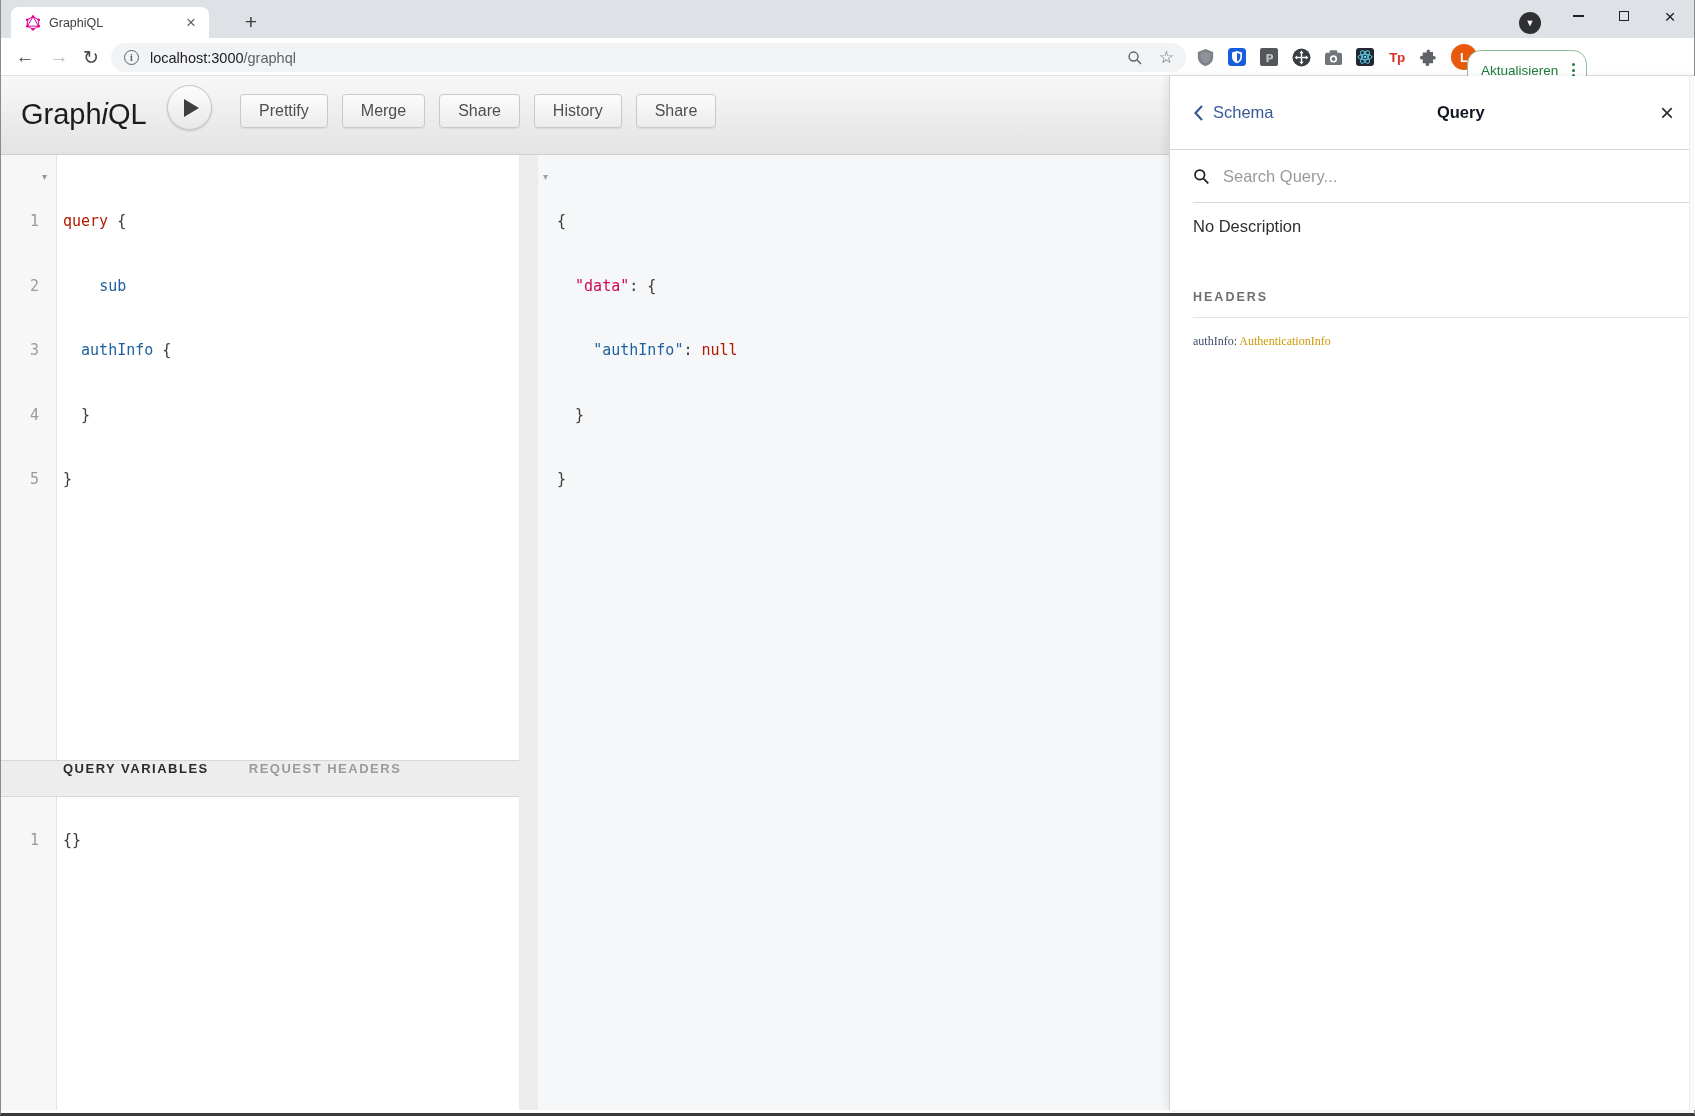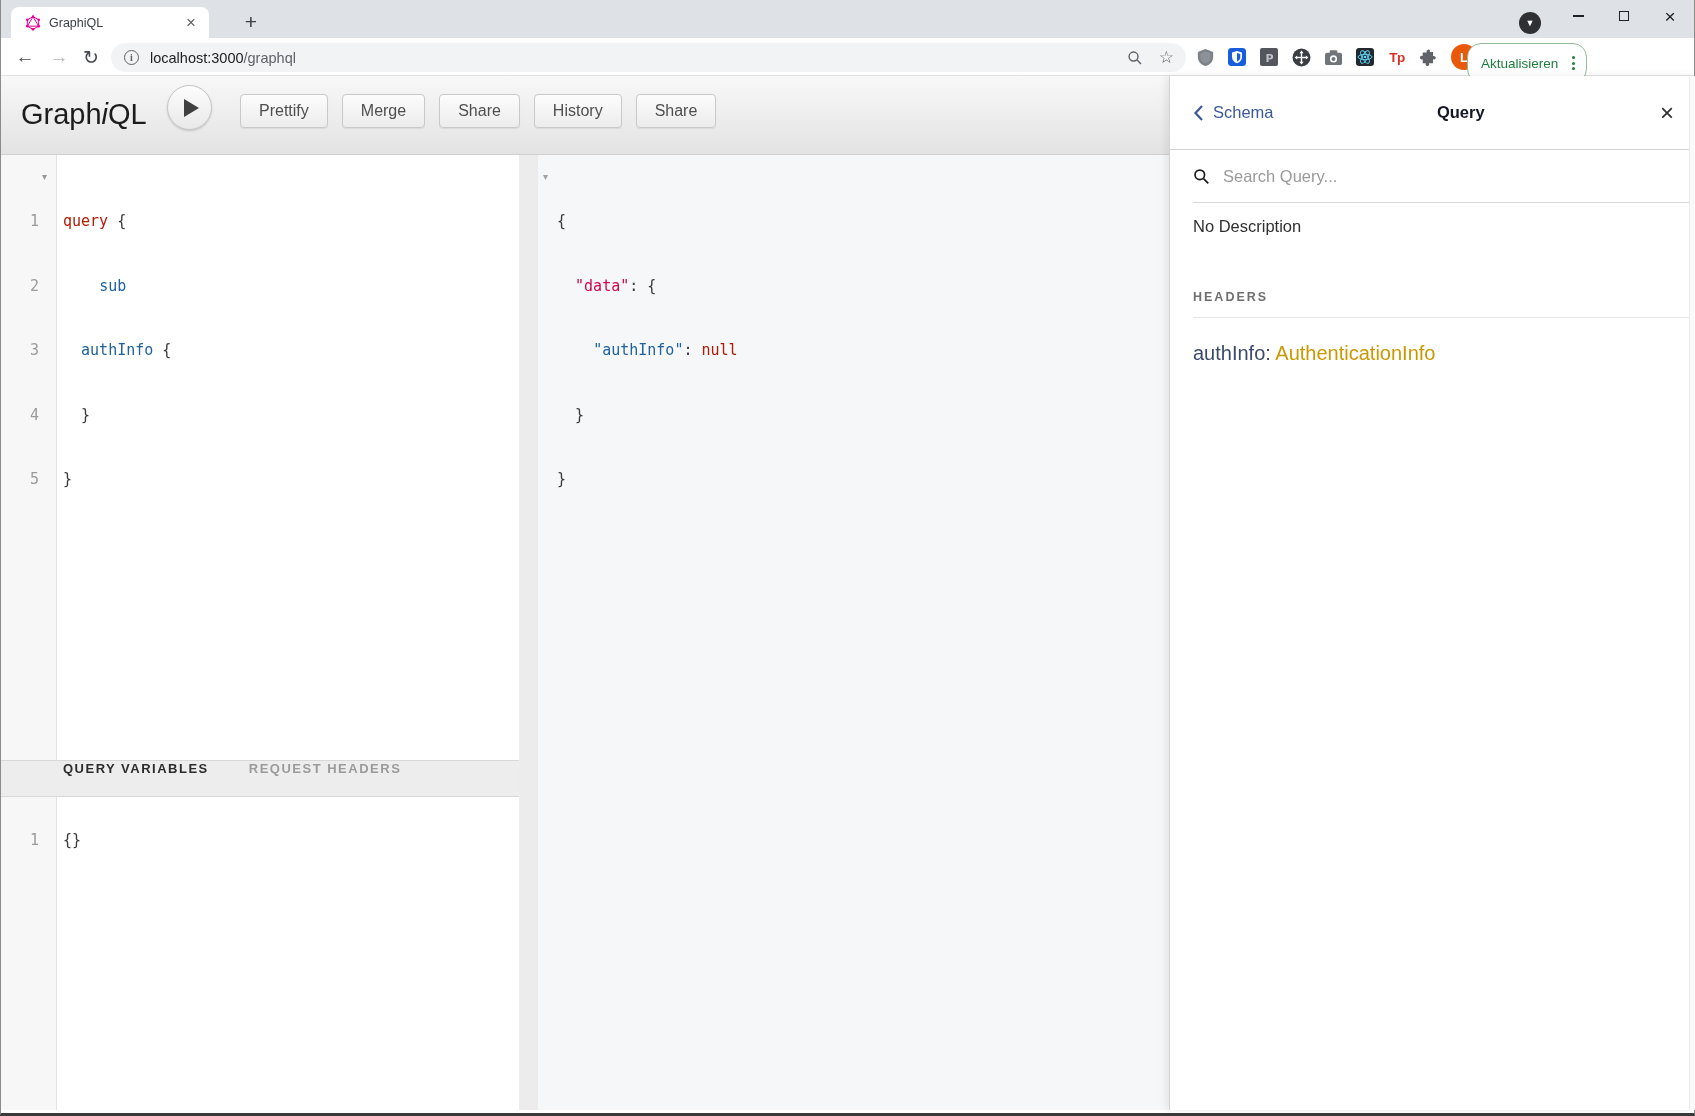--- a/index.html
+++ b/index.html
@@ -29,21 +29,21 @@
   .info-ico { width:15px; height:15px; border:1.4px solid #5F6368; border-radius:50%; color:#5F6368; font-size:10px; font-weight:bold; display:flex; align-items:center; justify-content:center; font-family:"Liberation Serif",serif; }
   .url { margin-left:11px; font-size:14.5px; flex:1; white-space:nowrap; }
   .url .host { color:#202124; }
   .url .path { color:#5f6368; }
   .omni-right { display:flex; align-items:center; gap:16px; }
   .star { font-size:17px; color:#5f6368; line-height:1; }
   .ext-row { position:absolute; left:1194px; top:0; height:38px; display:flex; align-items:center; gap:12px; }
   .ext { width:20px; height:20px; display:flex; align-items:center; justify-content:center; }
   .tp-label { font-weight:800; font-size:13.5px; color:#D93025; letter-spacing:-0.5px; }
   .avatar { width:26px; height:26px; border-radius:50%; background:#E8590C; color:#fff; font-size:13px; font-weight:bold; display:flex; align-items:center; justify-content:center; }
-  .update-pill { position:absolute; left:1466px; top:5px; height:40px; border:1.5px solid #8FBD9C; border-radius:14px; background:#fff; display:flex; align-items:center; padding:0 9px 0 13px; gap:12px; }
+  .update-pill { position:absolute; left:1466px; top:12px; height:40px; border:1.5px solid #8FBD9C; border-radius:14px; background:#fff; display:flex; align-items:center; padding:0 9px 0 13px; gap:12px; }
   .update-pill .label { color:#1B7E3A; font-size:13.5px; }
   .kebab { display:flex; flex-direction:column; gap:2.5px; padding:2px; }
   .kebab i { width:3px; height:3px; border-radius:50%; background:#1B7E3A; }
 
   
   .gql-topbar { position:absolute; left:0; top:76px; width:1168px; height:79px; background:linear-gradient(#f8f8f8,#e3e3e3); border-bottom:1px solid #d0d0d0; }
   .gql-logo { position:absolute; left:20px; top:22px; font-size:29px; color:#1c1c1c; }
   .gql-logo .it { font-style:italic; }
   .execute { position:absolute; left:166px; top:9px; width:45px; height:45px; border-radius:50%; background:linear-gradient(#fdfdfd,#e8e8e8); border:1px solid #c4c4c4; box-shadow:0 1px 2px rgba(0,0,0,0.18); display:flex; align-items:center; justify-content:center; }
   .execute .tri { width:0; height:0; border-left:15px solid #3f3f3f; border-top:9.5px solid transparent; border-bottom:9.5px solid transparent; margin-left:4px; }
@@ -82,21 +82,21 @@
   .docs-back { display:flex; align-items:center; gap:9px; color:#3B5998; font-size:16.5px; }
   .docs-title { flex:1; text-align:center; font-size:16.5px; font-weight:bold; color:#141823; }
   .docs-close { width:26px; text-align:right; font-size:24px; font-weight:300; color:#2f2f2f; line-height:1; }
   .search-row { height:53px; margin-left:23px; padding-right:23px; border-bottom:1px solid #d9d9d9; display:flex; align-items:center; gap:11px; }
   .search-row input { border:none; outline:none; background:transparent; flex:1; font-size:16.5px; font-family:"Liberation Sans",sans-serif; color:#333; }
   .search-row input::placeholder { color:#9a9a9a; }
   .docs-body { padding:14px 23px 0 23px; }
   .no-desc { font-size:16.5px; color:#2f2f2f; }
   .fields-label { margin-top:54px; font-size:12.5px; font-weight:bold; letter-spacing:2px; color:#6f6f6f; }
   .fields-divider { height:1px; background:#e4e4e4; margin:13px -23px 0 0; }
-  .field-row { margin-top:24px; font-size:20px; }
+  .field-row { margin-top:16px; font-size:12px;font-family:Liberation Serif, serif; }
   .field-name { color:#3B4A6B; }
   .field-colon { color:#444; }
   .type-name { color:#CA9800; }
   .field-desc { margin-top:28px; margin-left:7px; font-size:16.5px; color:#686868; }
 </style>
 </head>
 <body>
 
 <div id="window">
 

